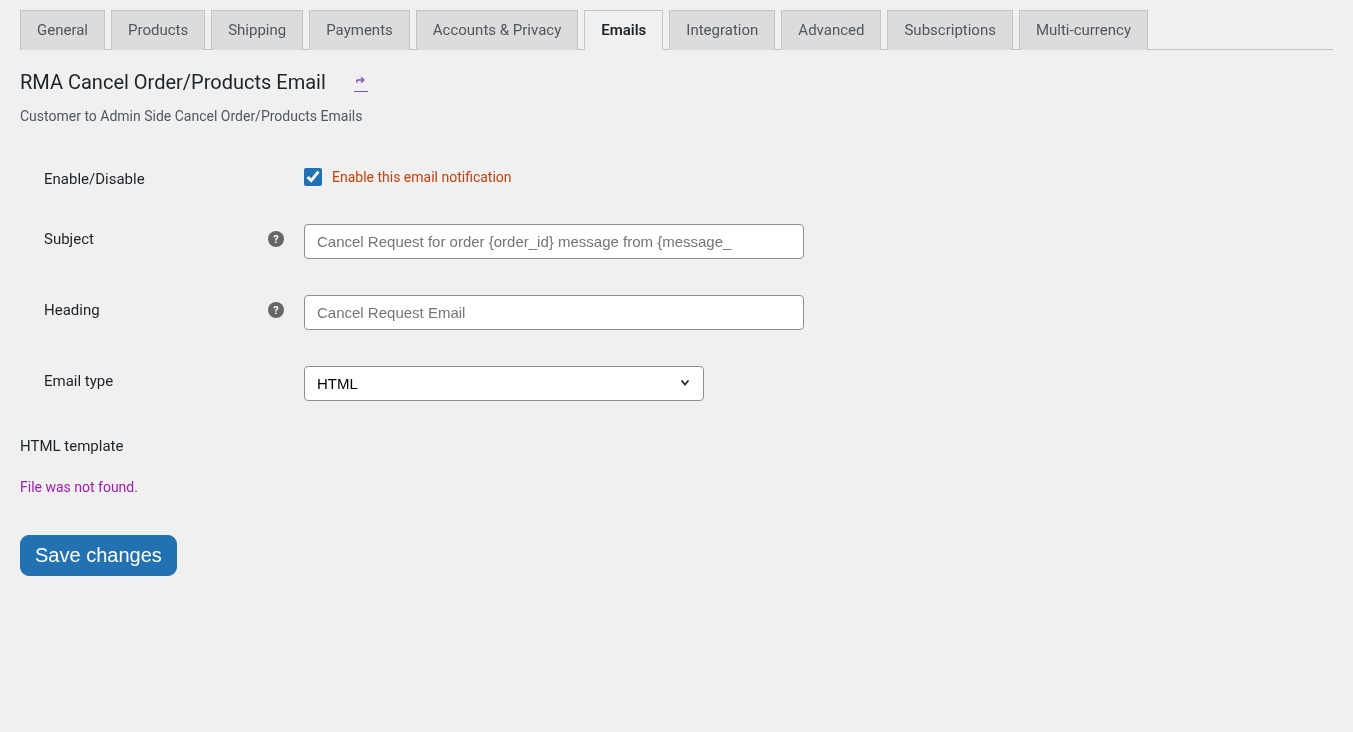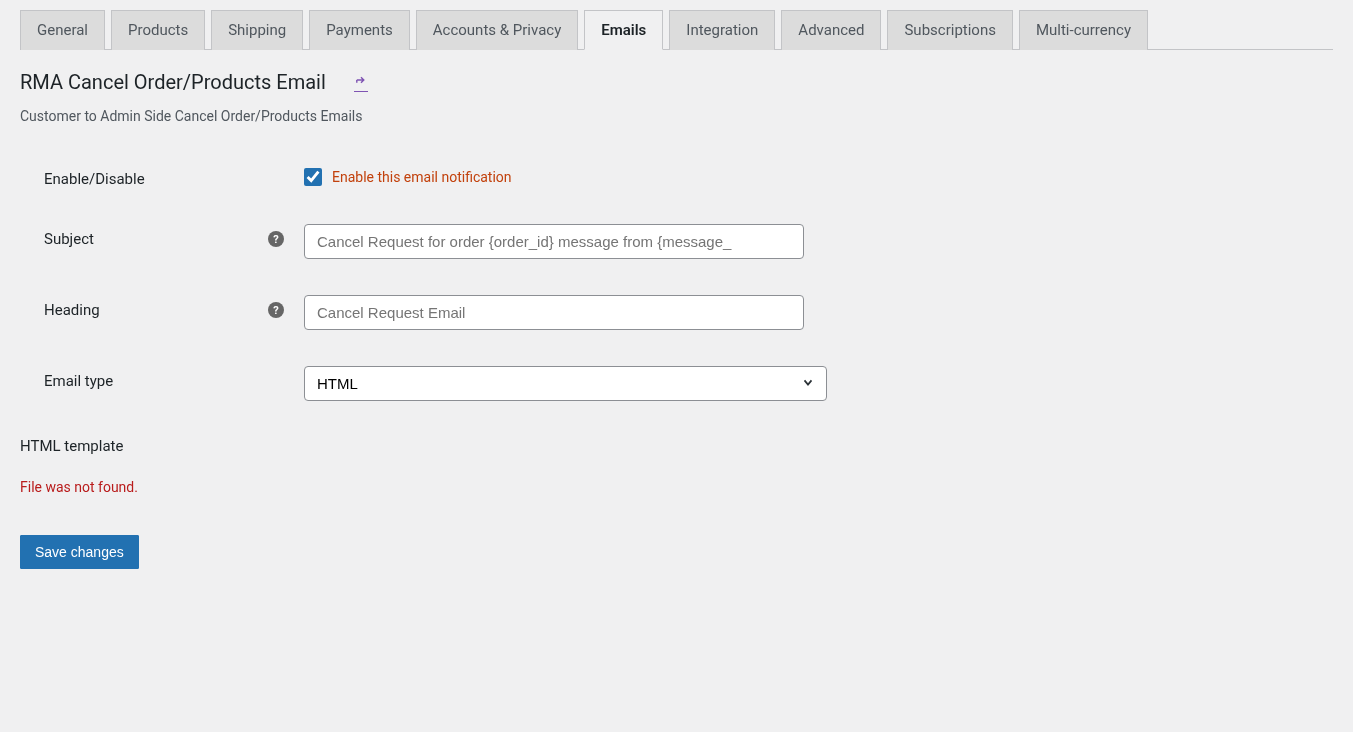--- a/index.html
+++ b/index.html
@@ -110,21 +110,21 @@
   .text-input, .select-input {
     width: 500px;
     padding: 8px 12px;
     border: 1px solid #8c8f94;
     border-radius: 4px;
     font-size: 15px;
     background: #fff;
     color: #000000;
   }
   .text-input::placeholder { color: #757575; }
-  .select-wrap { position: relative; width:523px;border-radius:10px; }
+  .select-wrap { position: relative; width:400px;border-radius:10px; }
   .select-input {
     width: 100%;
     appearance: none;
     cursor: pointer;
     padding-right: 36px;
   }
   .select-arrow {
     position: absolute;
     right: 12px;
     top: 50%;
@@ -136,31 +136,31 @@
     color: #646970;
     font-size: 14px;
     margin-top: 8px;
   }
   .section-label {
     font-size: 15px;
     color: #1d2327;
     margin-bottom: 24px;
   }
   .template-msg {
-    color: #b91c1c;
+    color: #a21caf;
     font-size: 14px;
     margin-bottom: 40px;
   }
   .button-primary {
     background: #2271b1;
     border: 1px solid #2271b1;
     color: #fff;
     padding: 8px 14px;
-    border-radius: 1px;
-    font-size: 14px;
+    border-radius: 9px;
+    font-size: 20px;
     cursor: pointer;
   }
 </style>
 </head>
 <body>
 
 <div class="wrap">
 
   <div class="nav-tabs">
     <a class="nav-tab">General</a>

